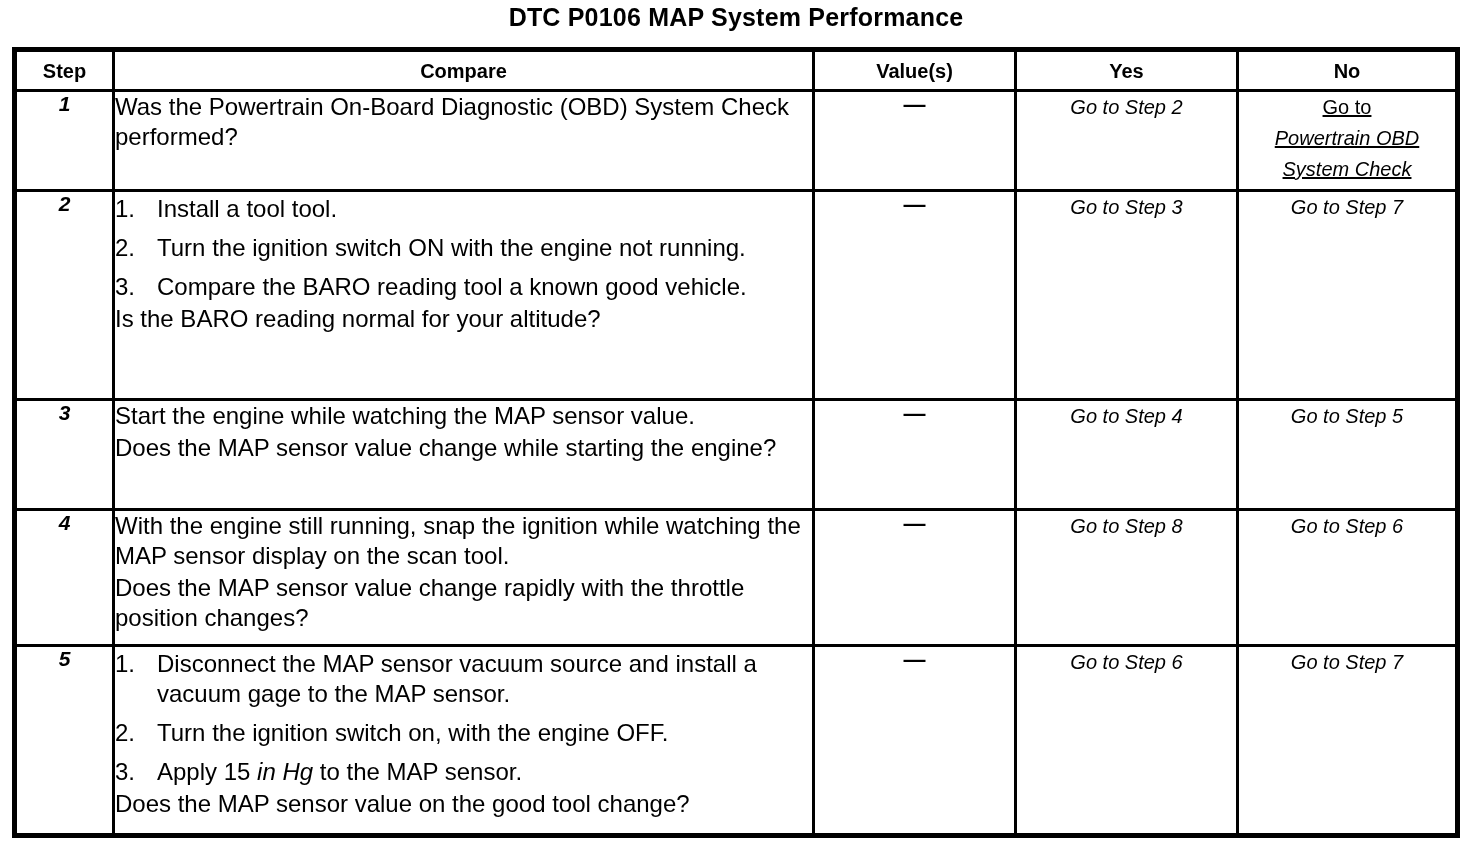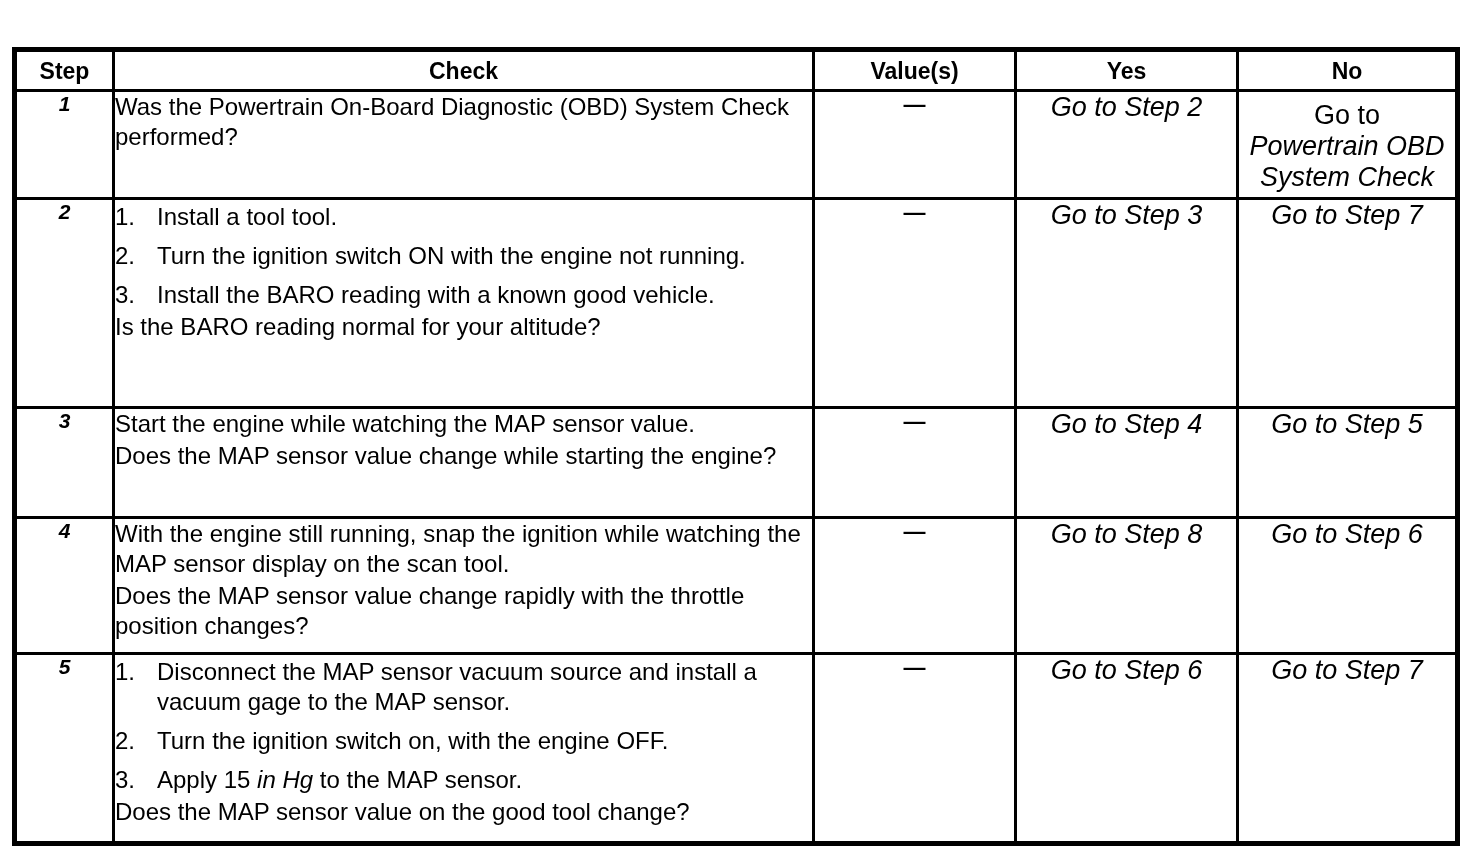--- a/index.html
+++ b/index.html
@@ -59,21 +59,21 @@
   col.c-action { width: 700px; }
   col.c-value  { width: 202px; }
   col.c-yes    { width: 222px; }
   col.c-no     { width: 220px; }
 
   
   .hdr-row th {
     height: 37px;
     text-align: center;
     vertical-align: middle;
-    font-size: 23px;
+    font-size: 20px;
     font-weight: bold;
     line-height: 24px;
   }
 
   
   .step-cell {
     text-align: center;
     vertical-align: middle;
     font-size: 21px;
     font-style: italic;
@@ -122,58 +122,59 @@
     text-align: center;
     vertical-align: middle;
     font-size: 22px;
     font-weight: bold;
   }
 
   
   .yn-cell {
     text-align: center;
     vertical-align: bottom;
-    font-size: 27px;
+    font-size: 20px;
     font-style: italic;
     line-height: 31px;
     padding-bottom: 8px;
   }
   .yn-cell.top {
     vertical-align: top;
-    padding-top: 8px;
     padding-bottom: 0;
+    text-decoration: underline;
   }
   .yn-cell .plain { font-style: normal; }
   .yn-cell .ln { display: block; }
 
   
   tr.r1 td { height: 97px; }
   tr.r2 td { height: 206px; }
   tr.r3 td { height: 107px; }
   tr.r4 td { height: 133px; }
   tr.r5 td { height: 186px; }
 </style>
 </head>
 <body>
 
 <div id="page">
 
+  <div class="doc-title">DTC P0106 MAP System Performance</div>
 
   <table class="dtc-table">
     <colgroup>
       <col class="c-step">
       <col class="c-action">
       <col class="c-value">
       <col class="c-yes">
       <col class="c-no">
     </colgroup>
     <thead>
       <tr class="hdr-row">
         <th>Step</th>
-        <th>Check</th>
+        <th>Compare</th>
         <th>Value(s)</th>
         <th>Yes</th>
         <th>No</th>
       </tr>
     </thead>
     <tbody>
 
       <tr class="r1">
         <td class="step-cell">1</td>
         <td class="action-cell">
@@ -197,21 +198,21 @@
             <li>
               <span class="num">1.</span>
               <span>Install a tool tool.</span>
             </li>
             <li>
               <span class="num">2.</span>
               <span>Turn the ignition switch ON with the engine not running.</span>
             </li>
             <li>
               <span class="num">3.</span>
-              <span>Install the BARO reading with a known good vehicle.</span>
+              <span>Compare the BARO reading tool a known good vehicle.</span>
             </li>
           </ol>
           <p class="q">Is the BARO reading normal for your altitude?</p>
         </td>
         <td class="value-cell">—</td>
         <td class="yn-cell">
           <span class="ln">Go to Step 3</span>
         </td>
         <td class="yn-cell">
           <span class="ln">Go to Step 7</span>

